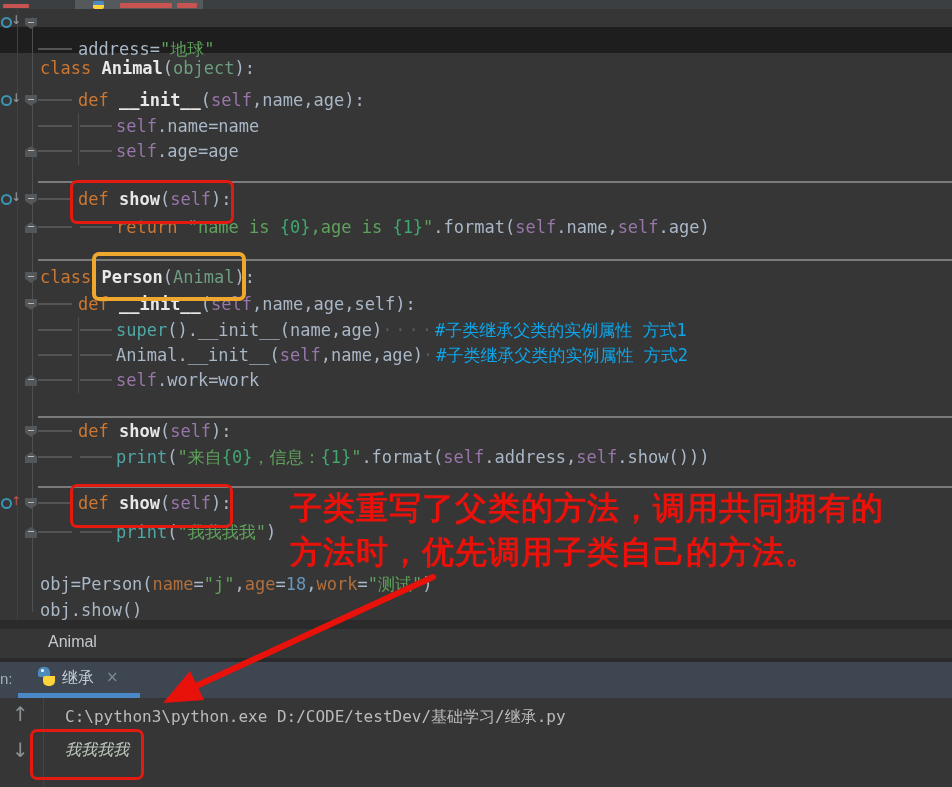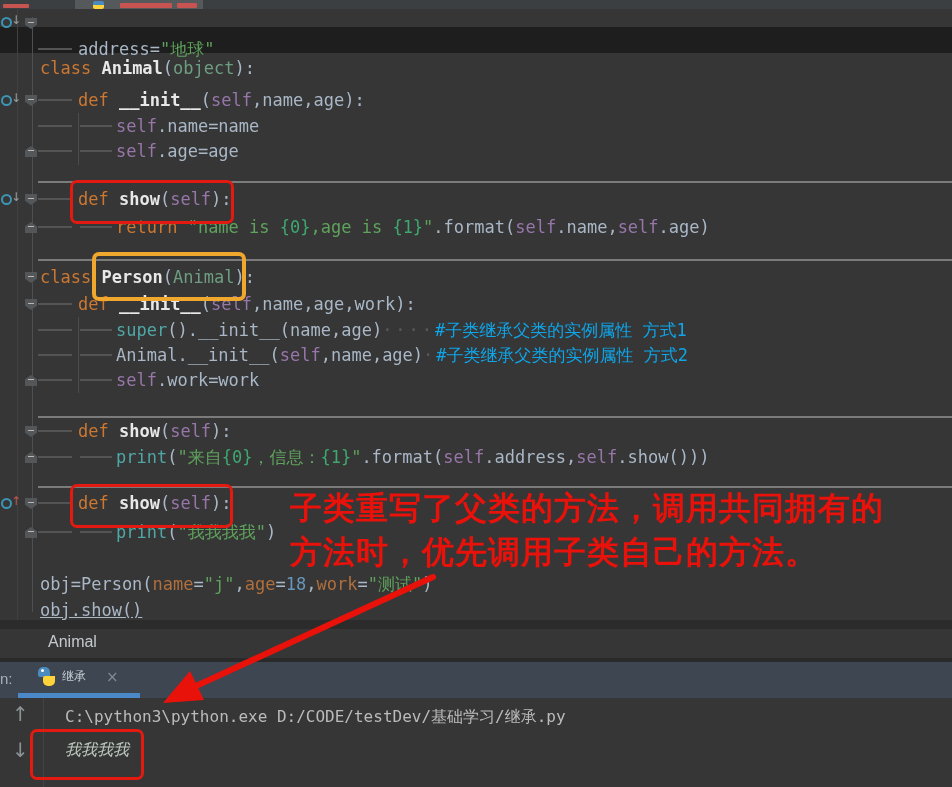--- a/index.html
+++ b/index.html
@@ -41,21 +41,21 @@
   .breadcrumb-bar{position:absolute;left:0;top:629px;width:952px;height:29px;background:#363636;}
   .breadcrumb-bar .crumb{position:absolute;left:48px;top:4px;font:16px "Liberation Sans","DejaVu Sans",sans-serif;color:#c5cace;}
   .tool-border{position:absolute;left:0;top:658px;width:952px;height:4px;background:#2a2a2a;}
   .tool-tabbar{position:absolute;left:0;top:662px;width:952px;height:36px;background:#3e4651;}
   .run-label{position:absolute;left:0px;top:8px;font:15px "Liberation Sans","DejaVu Sans",sans-serif;color:#a7b1b8;}
   .run-tab{position:absolute;left:18px;top:0;width:122px;height:36px;}
   .py-ico{position:absolute;left:19px;top:5px;width:20px;height:20px;}
   .py-ico .b{position:absolute;left:1px;top:0;width:12px;height:10px;background:#4b8bbe;border-radius:5px 5px 0 2px;}
   .py-ico .y{position:absolute;left:6px;top:9px;width:12px;height:10px;background:#ffd43b;border-radius:2px 0 5px 5px;}
   .py-ico .dot{position:absolute;left:4px;top:2px;width:3px;height:3px;background:#fff;border-radius:50%;}
-  .run-tab .title{position:absolute;left:44px;top:6px;font-size:12px;color:#c3cdd3;font-family:"DejaVu Sans",sans-serif;}
+  .run-tab .title{position:absolute;left:44px;top:6px;font-size:16px;color:#c3cdd3;font-family:"DejaVu Sans",sans-serif;}
   .run-tab .close{position:absolute;left:88px;top:6px;font-size:15px;color:#7f8b91;font-family:"DejaVu Sans",sans-serif;}
   .tab-underline{position:absolute;left:18px;top:693px;width:122px;height:5px;background:#4a88c7;}
   .console{position:absolute;left:0;top:698px;width:952px;height:89px;background:#363636;}
   .console .vsep{position:absolute;left:43px;top:0;width:1px;height:89px;background:#434343;}
   .console .nav{position:absolute;left:12px;font:20px "DejaVu Sans",sans-serif;color:#8a9296;}
   .console .cline{position:absolute;left:65px;font-size:16px;line-height:24px;white-space:pre;color:#bbbbbb;}
   .console .out{color:#becabe;}
   .overlay{position:absolute;left:0;top:0;width:952px;height:787px;pointer-events:none;z-index:50;}
 </style>
 </head>
@@ -108,30 +108,30 @@
       <div class="indent-guide" style="left: 78px; top: 104px; height: 52px;"></div>
       <div class="indent-guide" style="left: 78px; top: 308px; height: 76px;"></div>
       <div class="code-line" style="left: 40px; top: 2px; margin-top: 44px;"><span class="tk-k">class </span><span class="tk-n">Animal</span><span class="tk-p">(</span><span class="tk-cr">object</span><span class="tk-p">):</span></div>
       <div class="code-line" style="left: 78px; top: 27px;"><span class="tk-p">address=</span><span class="tk-s">"地球"</span></div>
       <div class="code-line" style="left: 78px; top: 78px;"><span class="tk-k">def </span><span class="tk-n">__init__</span><span class="tk-p">(</span><span class="tk-slf">self</span><span class="tk-p">,name,age):</span></div>
       <div class="code-line" style="left: 116px; top: 104px;"><span class="tk-slf">self</span><span class="tk-p">.name=name</span></div>
       <div class="code-line" style="left: 116px; top: 129px;"><span class="tk-slf">self</span><span class="tk-p">.age=age</span></div>
       <div class="code-line" style="left: 78px; top: 177px;"><span class="tk-k">def </span><span class="tk-n">show</span><span class="tk-p">(</span><span class="tk-slf">self</span><span class="tk-p">):</span></div>
       <div class="code-line" style="left: 116px; top: 205px;"><span class="tk-k">return </span><span class="tk-s">"name is </span><span class="tk-f">{0}</span><span class="tk-s">,age is </span><span class="tk-f">{1}</span><span class="tk-s">"</span><span class="tk-p">.format(</span><span class="tk-slf">self</span><span class="tk-p">.name,</span><span class="tk-slf">self</span><span class="tk-p">.age)</span></div>
       <div class="code-line" style="left: 40px; top: 255px;"><span class="tk-k">class </span><span class="tk-n">Person</span><span class="tk-p">(</span><span class="tk-cr">Animal</span><span class="tk-p">):</span></div>
-      <div class="code-line" style="left: 78px; top: 282px;"><span class="tk-k">def </span><span class="tk-n">__init__</span><span class="tk-p">(</span><span class="tk-slf">self</span><span class="tk-p">,name,age,work):</span></div>
+      <div class="code-line" style="left: 78px; top: 282px;"><span class="tk-k">def </span><span class="tk-n">__init__</span><span class="tk-p">(</span><span class="tk-slf">self</span><span class="tk-p">,name,age,self):</span></div>
       <div class="code-line" style="left: 116px; top: 308px;"><span class="tk-b">super</span><span class="tk-p">().__init__(name,age)</span><span class="tk-ws">····</span><span class="tk-c">#子类继承父类的实例属性 方式1</span></div>
       <div class="code-line" style="left: 116px; top: 333px;"><span class="tk-p">Animal.__init__(</span><span class="tk-slf">self</span><span class="tk-p">,name,age)</span><span class="tk-ws">·</span><span class="tk-c">#子类继承父类的实例属性 方式2</span></div>
       <div class="code-line" style="left: 116px; top: 358px;"><span class="tk-slf">self</span><span class="tk-p">.work=work</span></div>
       <div class="code-line" style="left: 78px; top: 409px;"><span class="tk-k">def </span><span class="tk-n">show</span><span class="tk-p">(</span><span class="tk-slf">self</span><span class="tk-p">):</span></div>
       <div class="code-line" style="left: 116px; top: 435px;"><span class="tk-b">print</span><span class="tk-p">(</span><span class="tk-s">"来自</span><span class="tk-f">{0}</span><span class="tk-s">，信息：</span><span class="tk-f">{1}</span><span class="tk-s">"</span><span class="tk-p">.format(</span><span class="tk-slf">self</span><span class="tk-p">.address,</span><span class="tk-slf">self</span><span class="tk-p">.show()))</span></div>
       <div class="code-line" style="left: 78px; top: 481px;"><span class="tk-k">def </span><span class="tk-n">show</span><span class="tk-p">(</span><span class="tk-slf">self</span><span class="tk-p">):</span></div>
       <div class="code-line" style="left: 116px; top: 510px;"><span class="tk-b">print</span><span class="tk-p">(</span><span class="tk-s">"我我我我"</span><span class="tk-p">)</span></div>
       <div class="code-line" style="left: 40px; top: 562px;"><span class="tk-p">obj=Person(</span><span class="tk-na">name</span><span class="tk-p">=</span><span class="tk-s">"j"</span><span class="tk-p">,</span><span class="tk-na">age</span><span class="tk-p">=</span><span class="tk-num">18</span><span class="tk-p">,</span><span class="tk-na">work</span><span class="tk-p">=</span><span class="tk-s">"测试"</span><span class="tk-p">)</span></div>
-      <div class="code-line" style="left: 40px; top: 588px; text-decoration: underline;"><span class="tk-p">obj.show()</span></div>
+      <div class="code-line" style="left: 40px; top: 588px;"><span class="tk-p">obj.show()</span></div>
       <div class="fold-marker start" style="top: 9px;">
         <i></i>
       </div>
       <div class="fold-marker start" style="top: 86px;">
         <i></i>
       </div>
       <div class="fold-marker end" style="top: 137px;">
         <i></i>
       </div>
       <div class="fold-marker start" style="top: 185px;">

